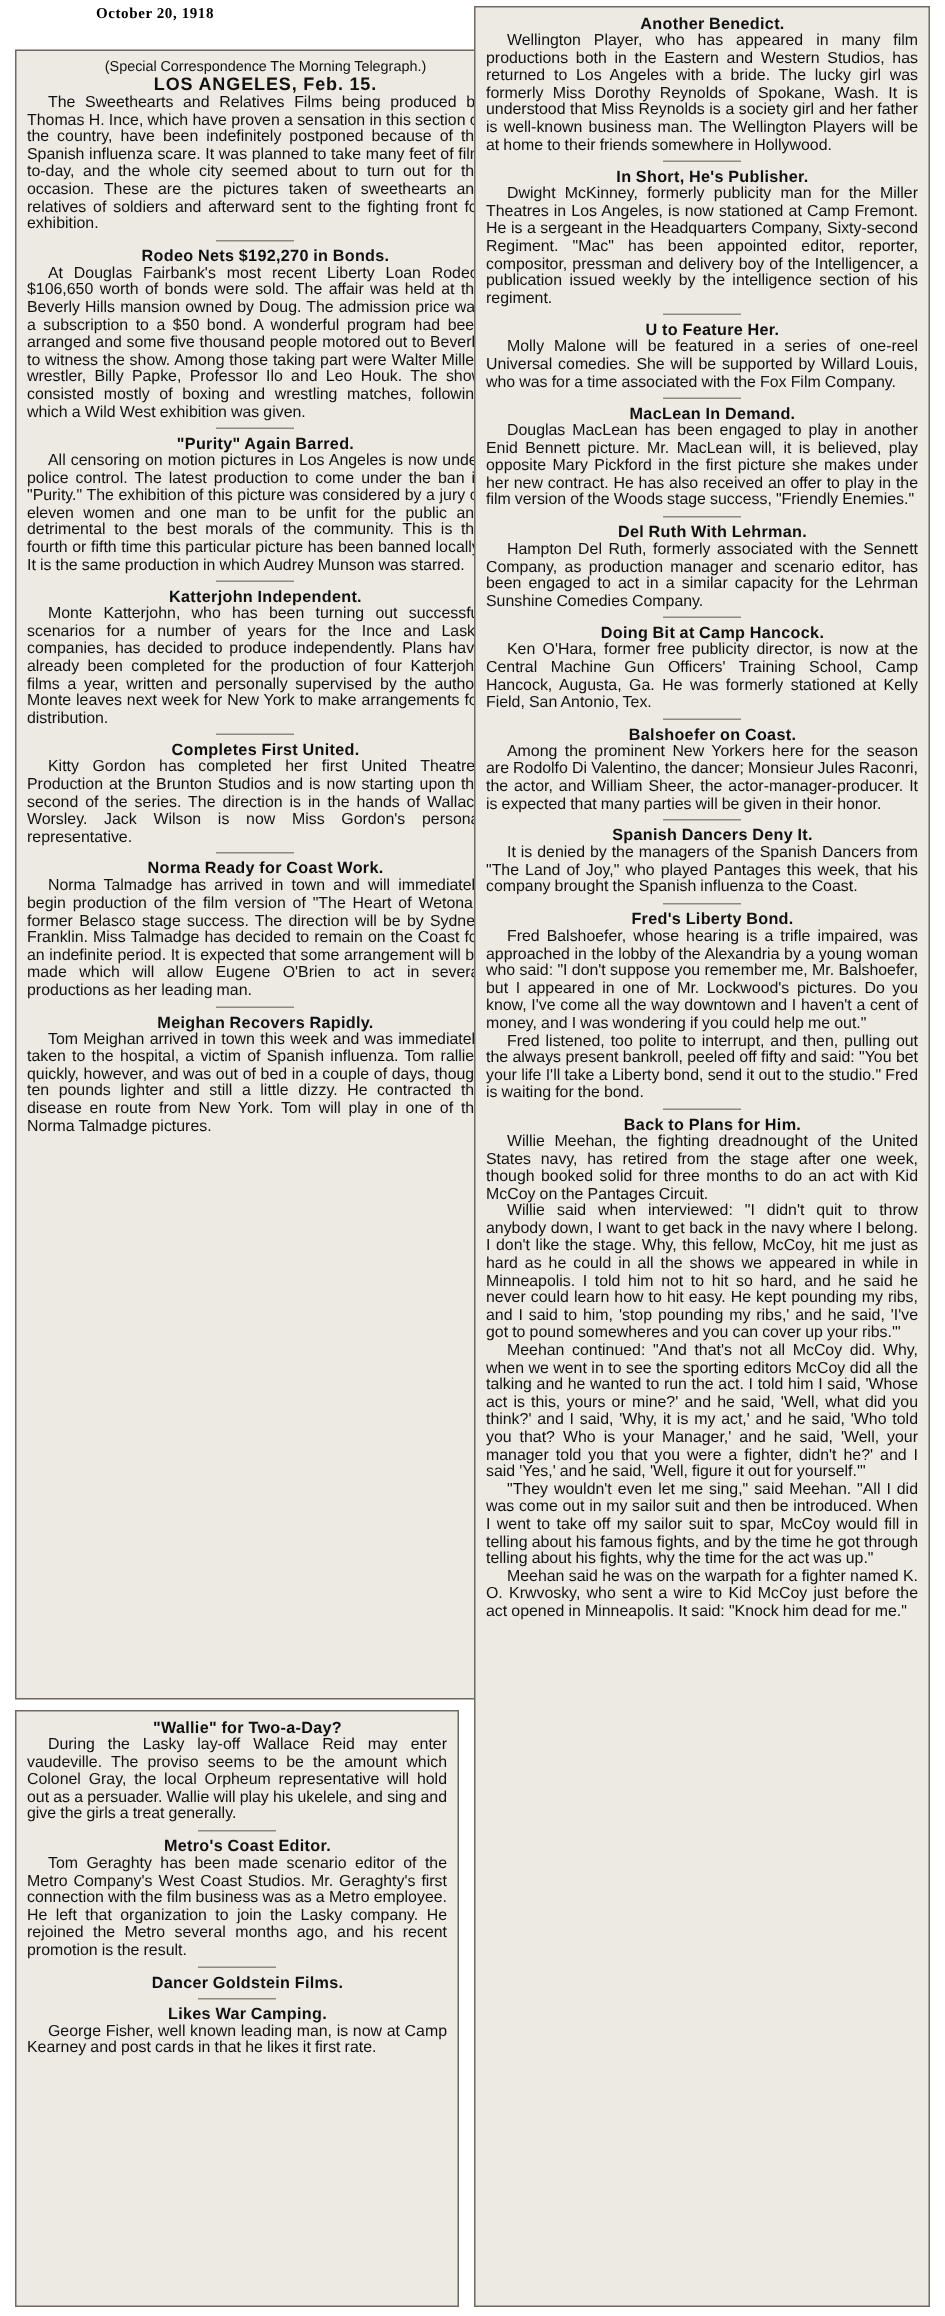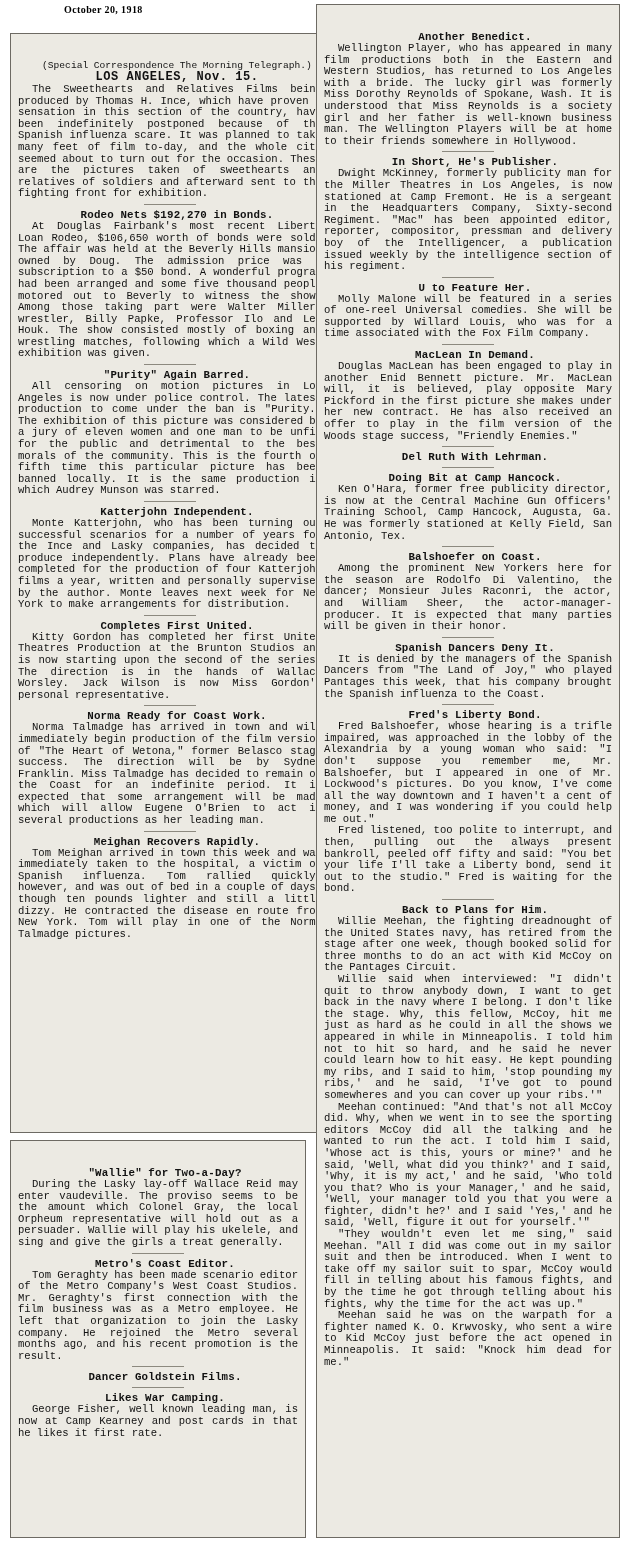--- a/index.html
+++ b/index.html
@@ -57,22 +57,21 @@
     left: 316px;
     top: 4px;
     width: 304px;
     height: 1534px;
   }
   .art {
     font-size: 10.6px;
     line-height: 11.6px;
     text-align: justify;
     color: #111;
-    font-family: Liberation Mono, monospace;
-    margin-top: 21px;
+    font-family: Liberation Sans, sans-serif;
   }
   .art p {
     margin: 0;
     text-indent: 14px;
     word-spacing: -0.2px;
     filter: blur(0.18px);
   }
   .headline {
     text-align: center;
     font-weight: bold;
@@ -109,21 +108,21 @@
 </head>
 <body>
 
 <div class="sheet">
 
   <div class="page-date">October 20, 1918</div>
 
   <div class="column col-left">
     <div class="art">
       <p class="kicker">(Special Correspondence The Morning Telegraph.)</p>
-      <p class="headline-big">LOS ANGELES, Nov. 15.</p>
+      <p class="headline-big">LOS ANGELES, Feb. 15.</p>
       <p>The Sweethearts and Relatives Films being produced by Thomas H. Ince, which have proven a sensation in this section of the country, have been indefinitely postponed because of the Spanish influenza scare. It was planned to take many feet of film to-day, and the whole city seemed about to turn out for the occasion. These are the pictures taken of sweethearts and relatives of soldiers and afterward sent to the fighting front for exhibition.</p>
       <hr class="rule">
       <p class="headline">Rodeo Nets $192,270 in Bonds.</p>
       <p>At Douglas Fairbank's most recent Liberty Loan Rodeo, $106,650 worth of bonds were sold. The affair was held at the Beverly Hills mansion owned by Doug. The admission price was a subscription to a $50 bond. A wonderful program had been arranged and some five thousand people motored out to Beverly to witness the show. Among those taking part were Walter Miller, wrestler, Billy Papke, Professor Ilo and Leo Houk. The show consisted mostly of boxing and wrestling matches, following which a Wild West exhibition was given.</p>
       <hr class="rule">
       <p class="headline">"Purity" Again Barred.</p>
       <p>All censoring on motion pictures in Los Angeles is now under police control. The latest production to come under the ban is "Purity." The exhibition of this picture was considered by a jury of eleven women and one man to be unfit for the public and detrimental to the best morals of the community. This is the fourth or fifth time this particular picture has been banned locally. It is the same production in which Audrey Munson was starred.</p>
       <hr class="rule">
       <p class="headline">Katterjohn Independent.</p>
       <p>Monte Katterjohn, who has been turning out successful scenarios for a number of years for the Ince and Lasky companies, has decided to produce independently. Plans have already been completed for the production of four Katterjohn films a year, written and personally supervised by the author. Monte leaves next week for New York to make arrangements for distribution.</p>
@@ -162,20 +161,21 @@
       <p class="headline">In Short, He's Publisher.</p>
       <p>Dwight McKinney, formerly publicity man for the Miller Theatres in Los Angeles, is now stationed at Camp Fremont. He is a sergeant in the Headquarters Company, Sixty-second Regiment. "Mac" has been appointed editor, reporter, compositor, pressman and delivery boy of the Intelligencer, a publication issued weekly by the intelligence section of his regiment.</p>
       <hr class="rule">
       <p class="headline">U to Feature Her.</p>
       <p>Molly Malone will be featured in a series of one-reel Universal comedies. She will be supported by Willard Louis, who was for a time associated with the Fox Film Company.</p>
       <hr class="rule">
       <p class="headline">MacLean In Demand.</p>
       <p>Douglas MacLean has been engaged to play in another Enid Bennett picture. Mr. MacLean will, it is believed, play opposite Mary Pickford in the first picture she makes under her new contract. He has also received an offer to play in the film version of the Woods stage success, "Friendly Enemies."</p>
       <hr class="rule">
       <p class="headline">Del Ruth With Lehrman.</p>
+      <p>Hampton Del Ruth, formerly associated with the Sennett Company, as production manager and scenario editor, has been engaged to act in a similar capacity for the Lehrman Sunshine Comedies Company.</p>
       <hr class="rule">
       <p class="headline">Doing Bit at Camp Hancock.</p>
       <p>Ken O'Hara, former free publicity director, is now at the Central Machine Gun Officers' Training School, Camp Hancock, Augusta, Ga. He was formerly stationed at Kelly Field, San Antonio, Tex.</p>
       <hr class="rule">
       <p class="headline">Balshoefer on Coast.</p>
       <p>Among the prominent New Yorkers here for the season are Rodolfo Di Valentino, the dancer; Monsieur Jules Raconri, the actor, and William Sheer, the actor-manager-producer. It is expected that many parties will be given in their honor.</p>
       <hr class="rule">
       <p class="headline">Spanish Dancers Deny It.</p>
       <p>It is denied by the managers of the Spanish Dancers from "The Land of Joy," who played Pantages this week, that his company brought the Spanish influenza to the Coast.</p>
       <hr class="rule">

